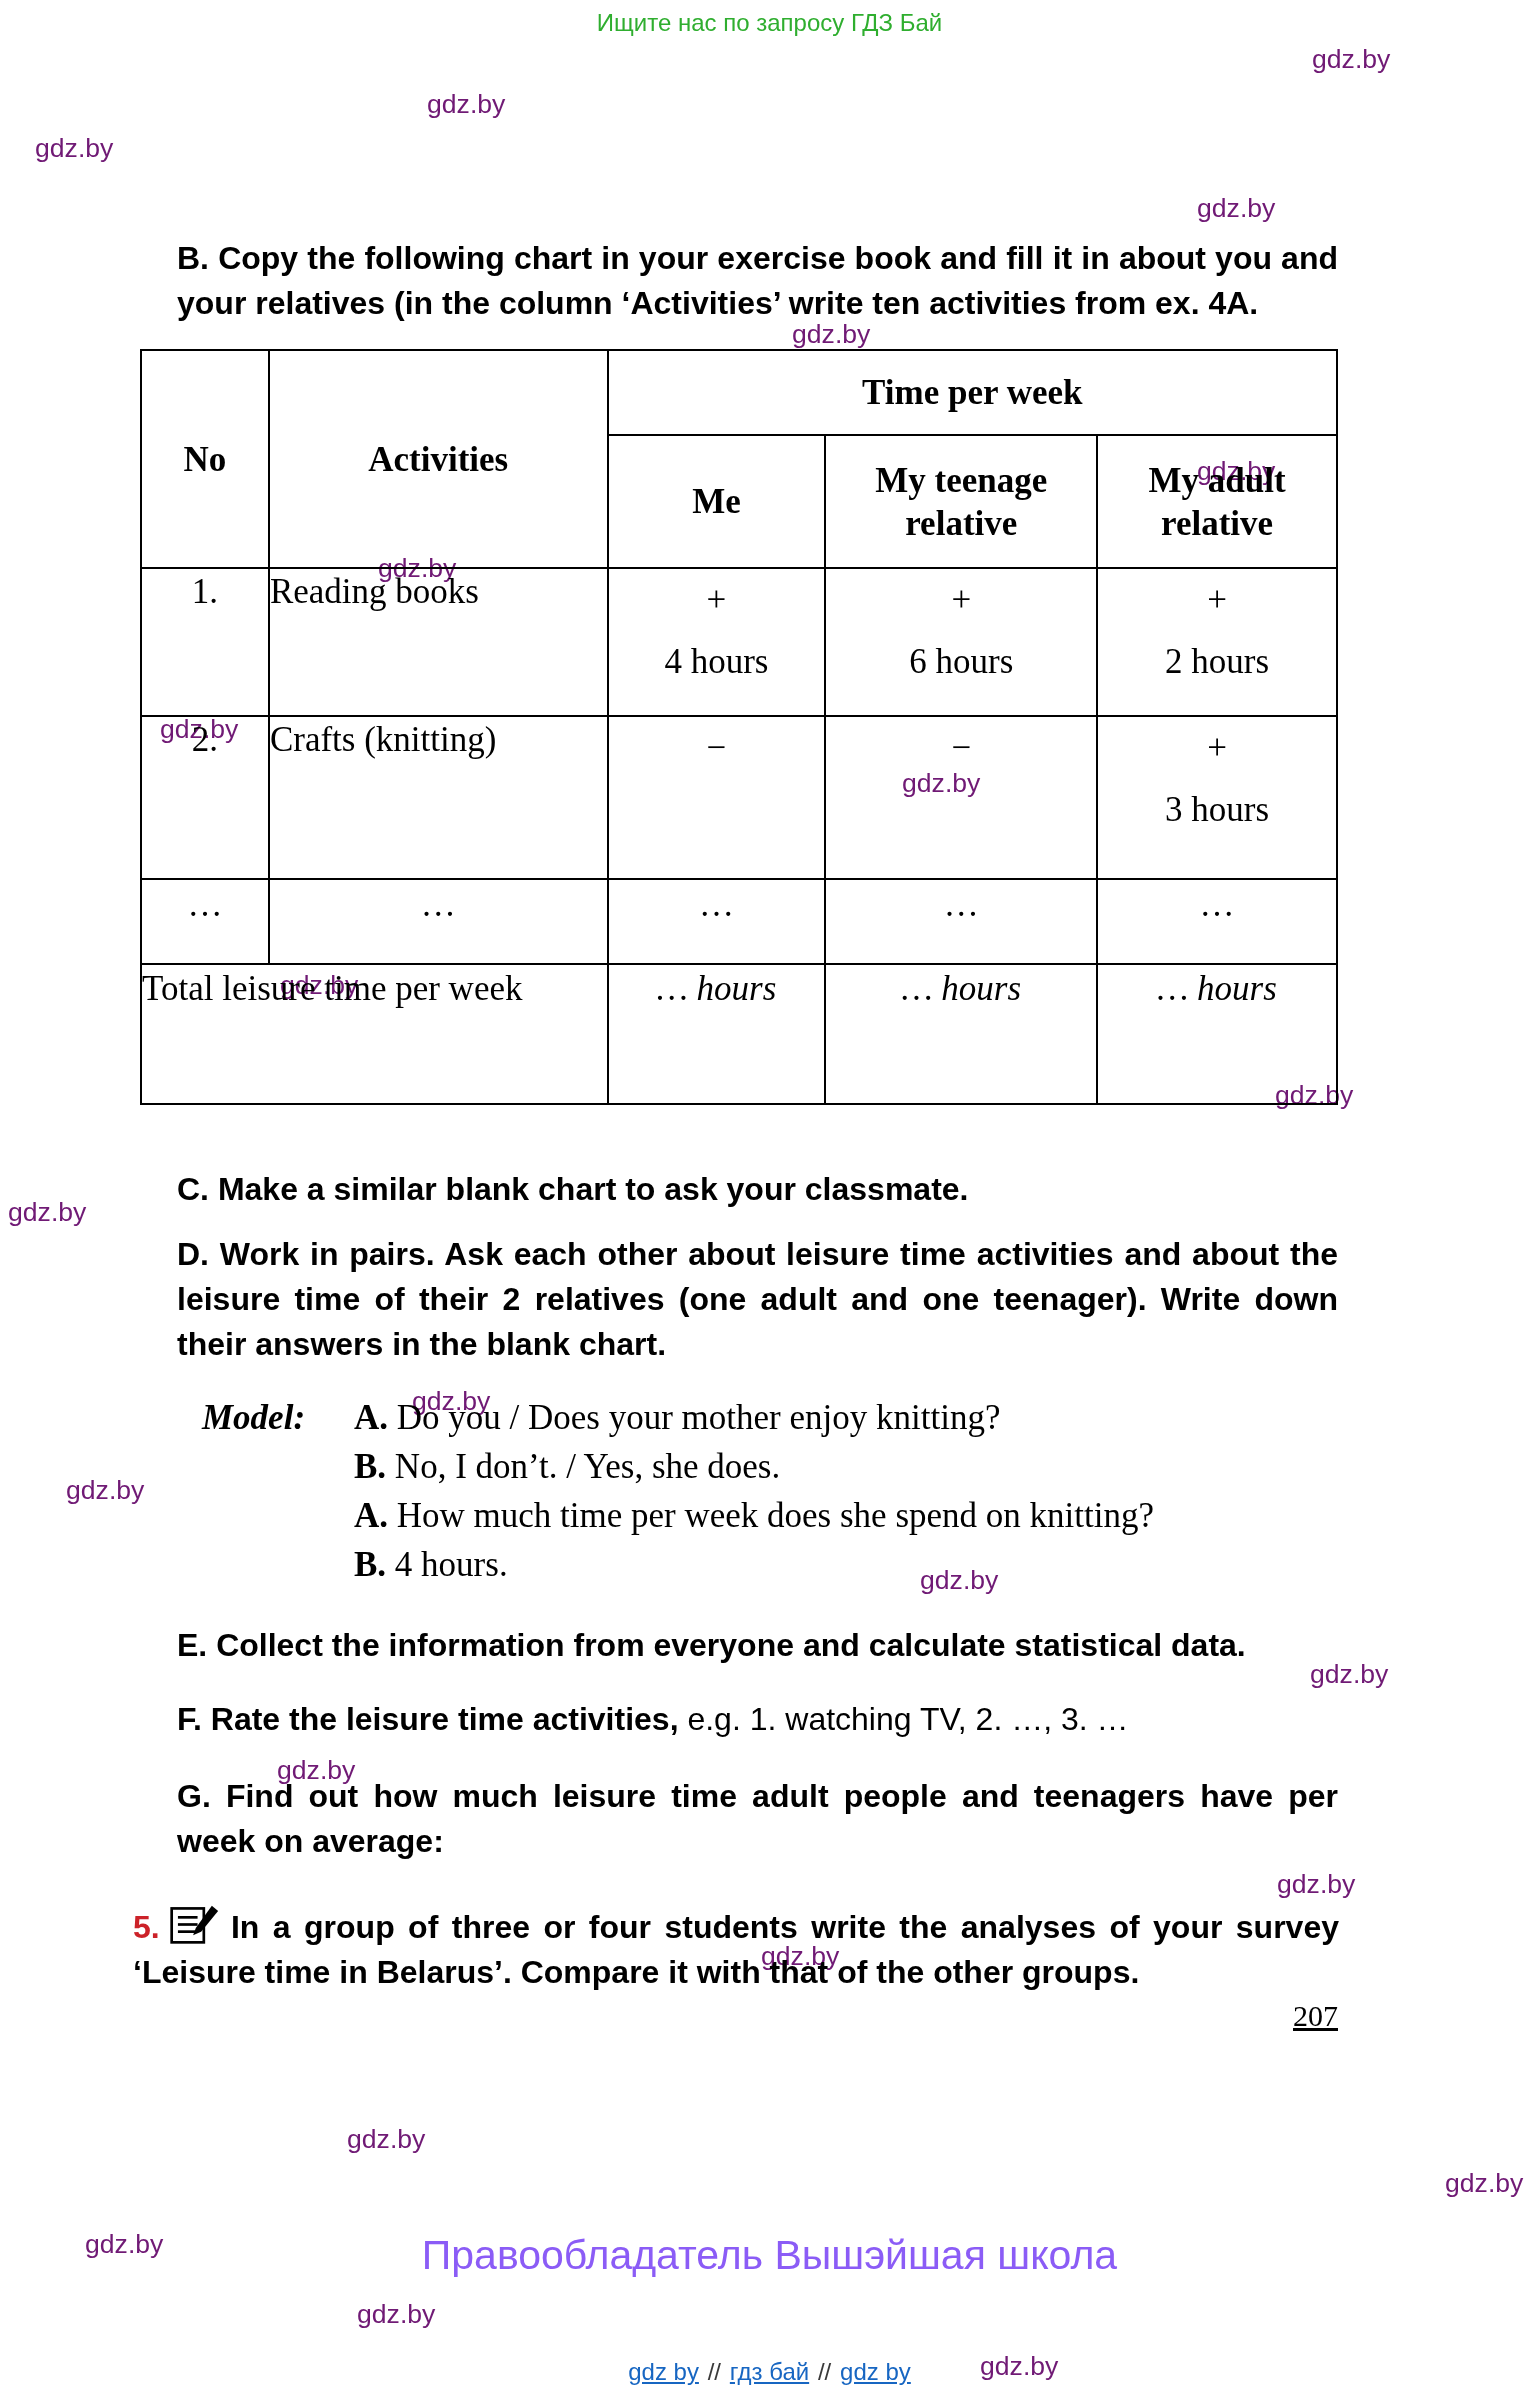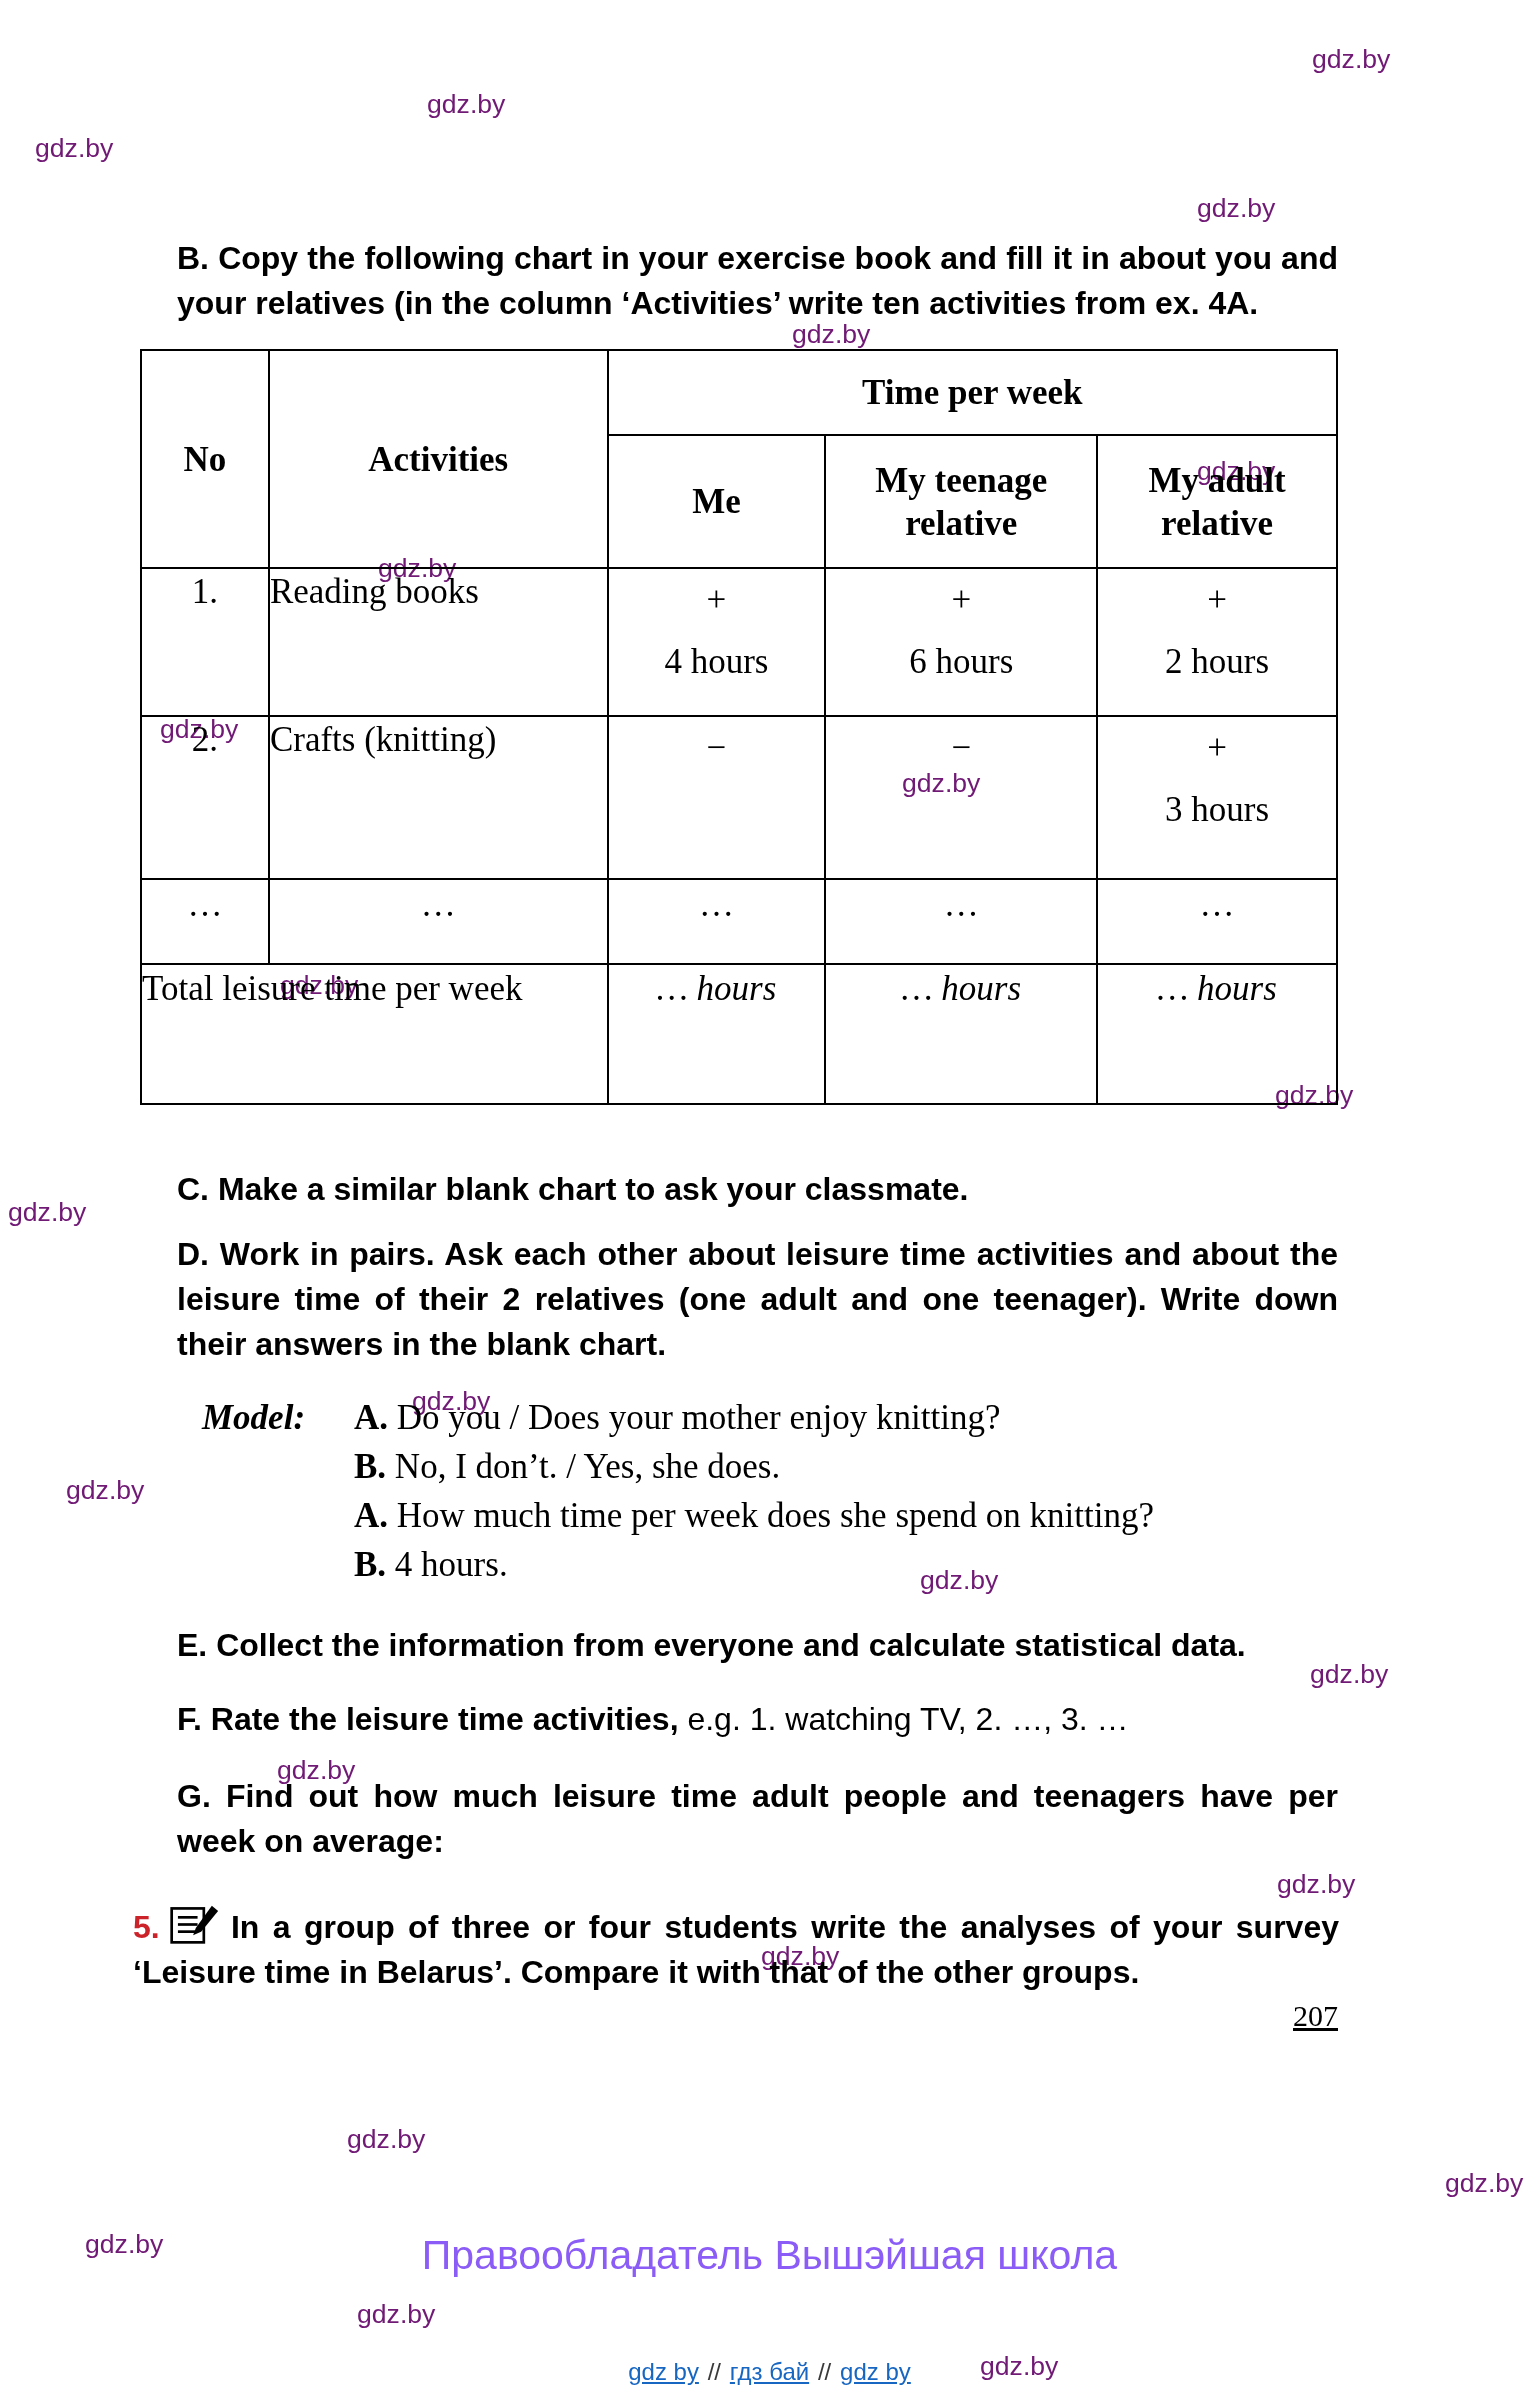--- a/index.html
+++ b/index.html
@@ -63,20 +63,21 @@
   .footer-links { position: absolute; top: 2358px; left: 0; width: 100%; text-align: center;
                   font-size: 24px; color: #1766c2; }
   .footer-links .lnk { color: #1766c2; text-decoration: underline; margin: 0 7px; cursor: pointer; }
   .footer-links .sep { color: #3a3a3a; margin: 0 1.8px; }
 </style>
 </head>
 <body>
 
 <div class="page">
 
+  <div class="top-banner">Ищите нас по запросу ГДЗ Бай</div>
 
   <div>
       <span class="wm" style="left: 1312px; top: 44px;">gdz.by</span>
       <span class="wm" style="left: 427px; top: 89px;">gdz.by</span>
       <span class="wm" style="left: 35px; top: 133px;">gdz.by</span>
       <span class="wm" style="left: 1197px; top: 193px;">gdz.by</span>
       <span class="wm" style="left: 792px; top: 319px;">gdz.by</span>
       <span class="wm" style="left: 1197px; top: 456px;">gdz.by</span>
       <span class="wm" style="left: 378px; top: 553px;">gdz.by</span>
       <span class="wm" style="left: 160px; top: 714px;">gdz.by</span>

